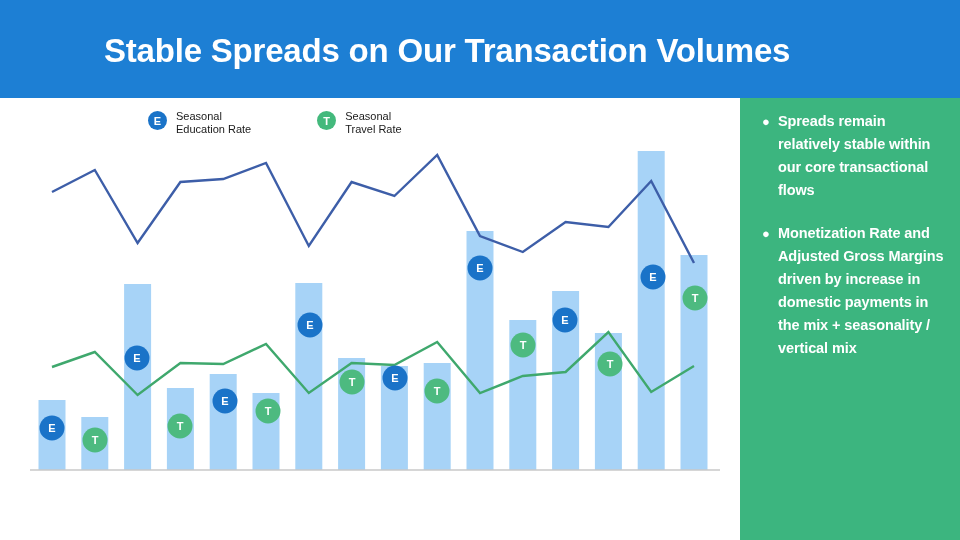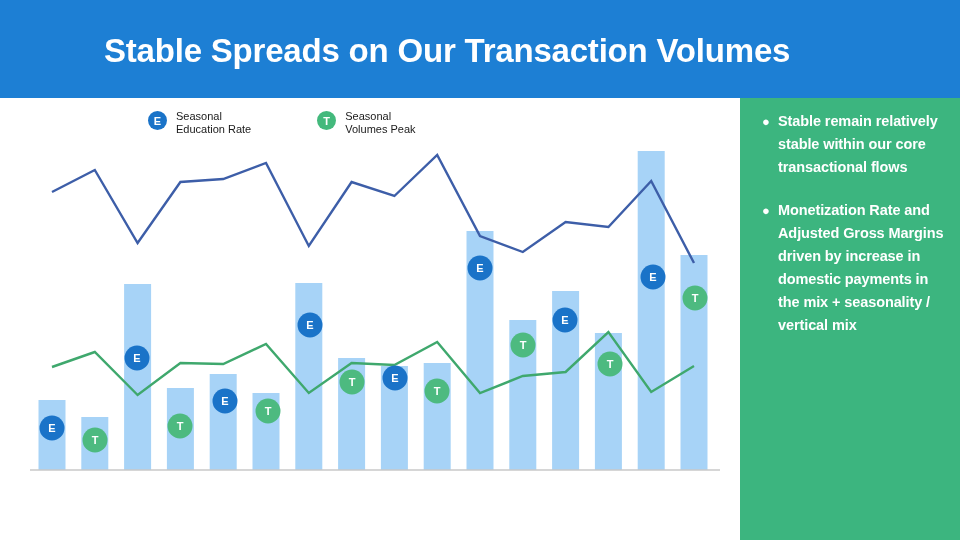--- a/index.html
+++ b/index.html
@@ -93,21 +93,21 @@
         <div class="tl-badge edu">E</div>
         <div class="tl-label">
           <div>Seasonal</div>
           <div>Education Rate</div>
         </div>
       </div>
       <div class="tl-item">
         <div class="tl-badge trv">T</div>
         <div class="tl-label">
           <div>Seasonal</div>
-          <div>Volumes Peak</div>
+          <div>Travel Rate</div>
         </div>
       </div>
     </div>
 
     <div class="plot">
       <svg class="plotsvg" width="740" height="442" viewBox="0 0 740 442">
         <g id="bars-g">
             <rect class="bar" x="38.5" y="302.0" width="27" height="70.0"></rect>
             <rect class="bar" x="81.3" y="319.0" width="27" height="53.0"></rect>
             <rect class="bar" x="124.1" y="186.0" width="27" height="186.0"></rect>
@@ -197,21 +197,21 @@
       </svg>
       <div id="xticks"></div>
     </div>
 
   </div>
 
   <div class="sidepanel">
     <div class="bullets" id="bullets">
         <div class="bullet">
           <div class="bullet-dot">●</div>
-          <div class="bullet-text">Stable remain relatively stable within our core transactional flows</div>
+          <div class="bullet-text">Spreads remain relatively stable within our core transactional flows</div>
         </div>
         <div class="bullet">
           <div class="bullet-dot">●</div>
           <div class="bullet-text">Monetization Rate and Adjusted Gross Margins driven by increase in domestic payments in the mix + seasonality / vertical mix</div>
         </div>
       </div>
   </div>
 
 </div>
 

